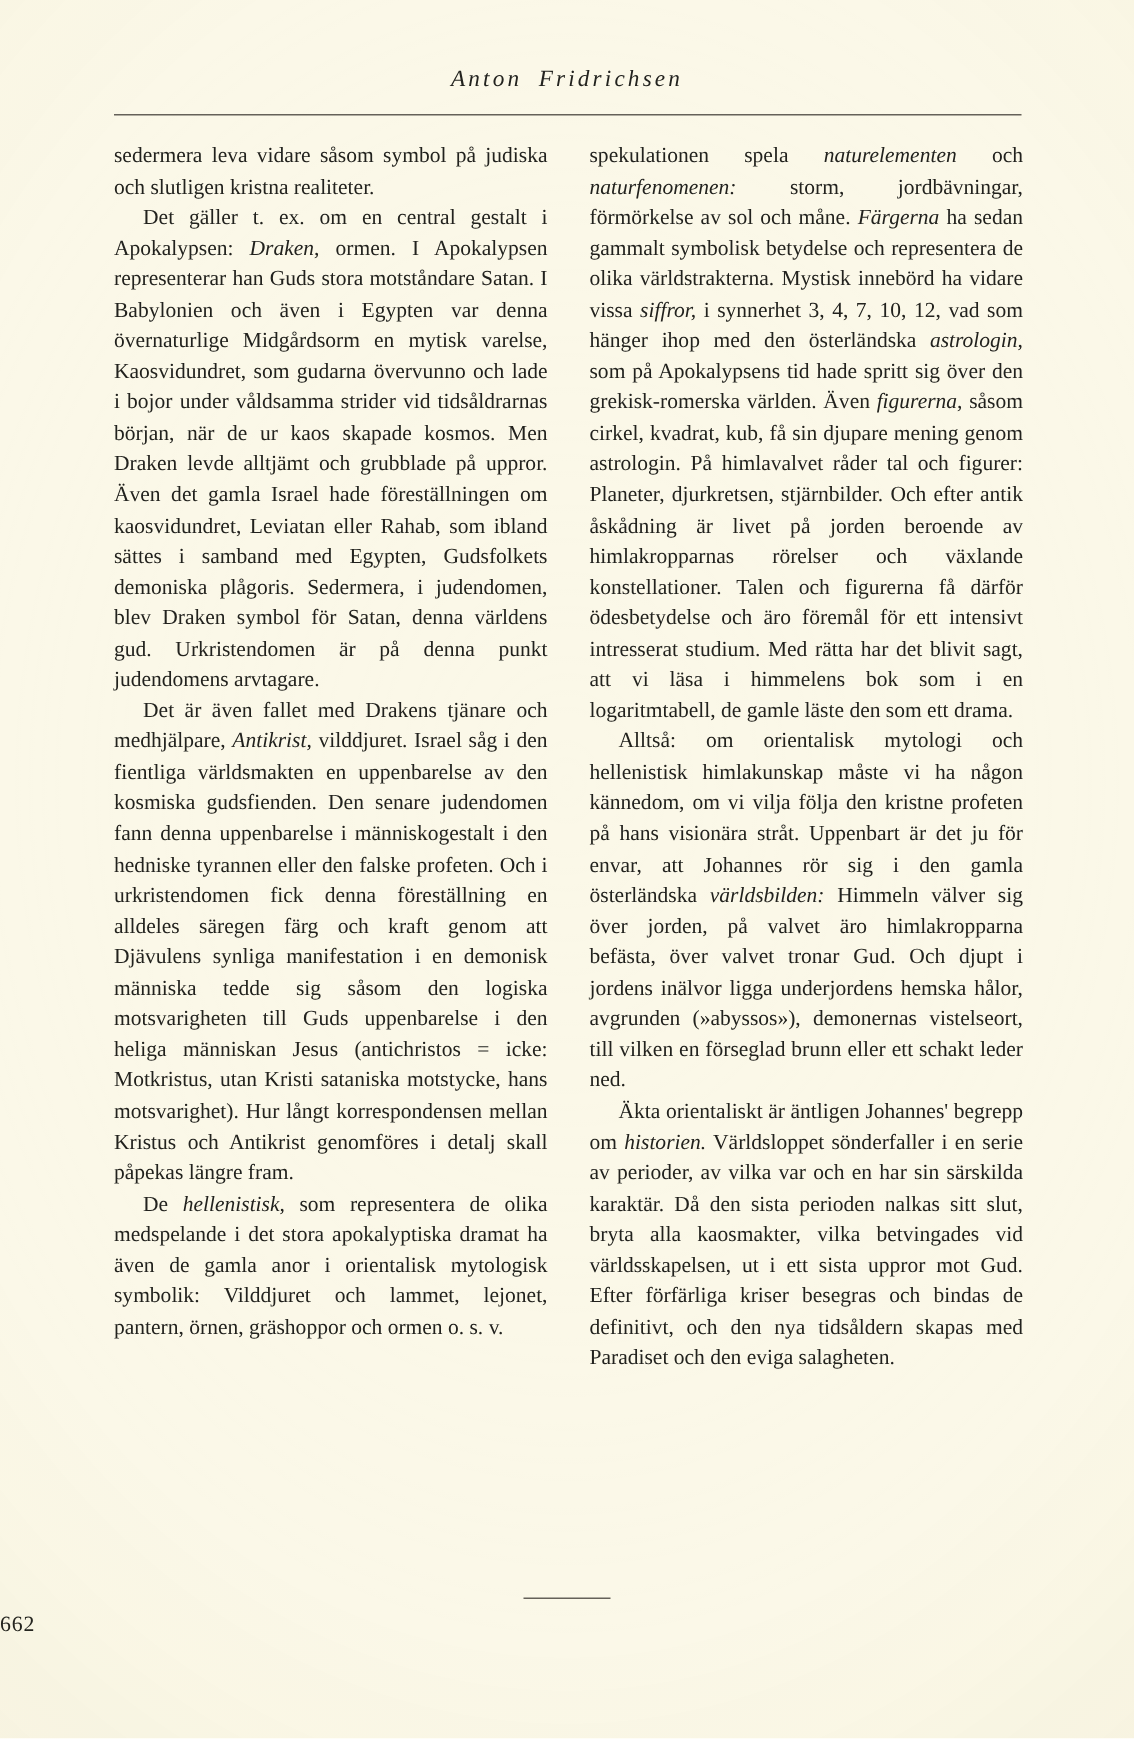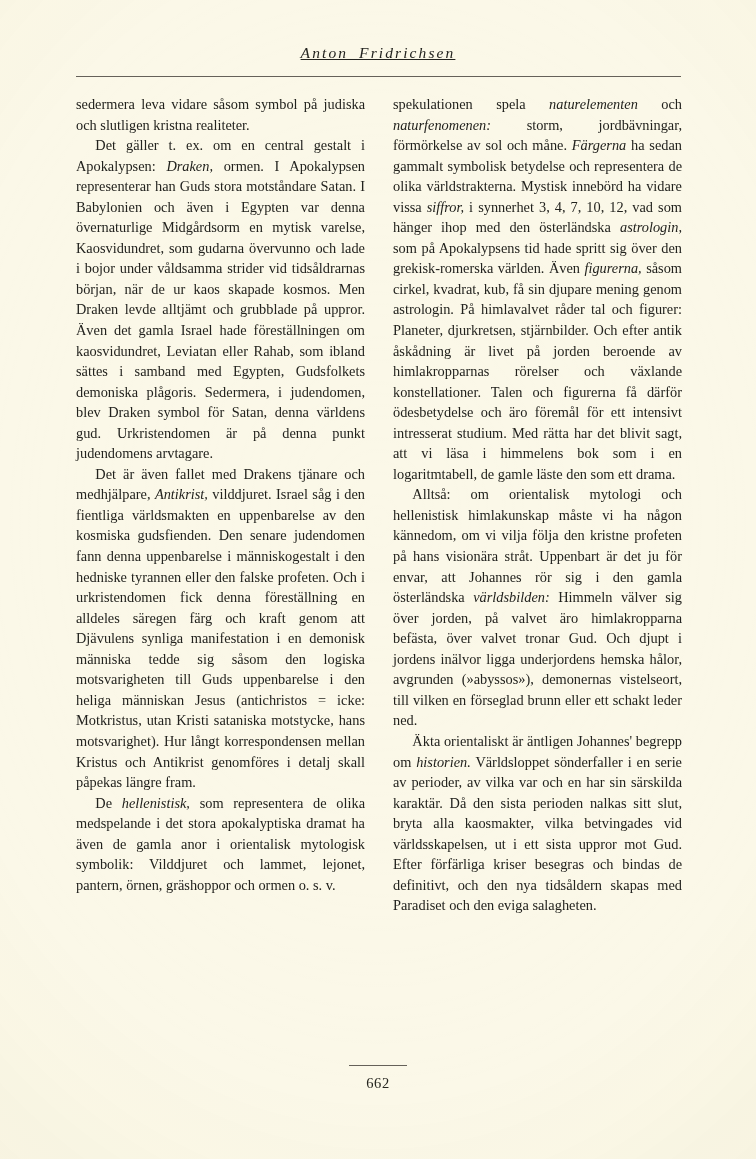--- a/index.html
+++ b/index.html
@@ -36,21 +36,20 @@
     position: absolute;
     top: 44px;
     left: 0;
     right: 0;
     text-align: center;
     font-style: italic;
     font-size: 15.5px;
     letter-spacing: 2.1px;
     color: #23231f;
     word-spacing: 5px;
-    text-decoration: underline;
   }
   .head-rule {
     position: absolute;
     top: 76px;
     left: 76px;
     width: 605px;
     height: 1px;
     background: #4a4740;
     opacity: 0.85;
   }
@@ -82,21 +81,20 @@
     text-indent: 1.35em;
   }
   i {
   }
 
   .folio-wrap {
     position: absolute;
     left: 0;
     right: 0;
     top: 1074px;
-    text-align: center;
   }
   .folio-rule {
     position: absolute;
     top: -9px;
     left: 50%;
     transform: translateX(-50%);
     width: 58px;
     height: 1px;
     background: #4a4740;
     opacity: 0.85;

